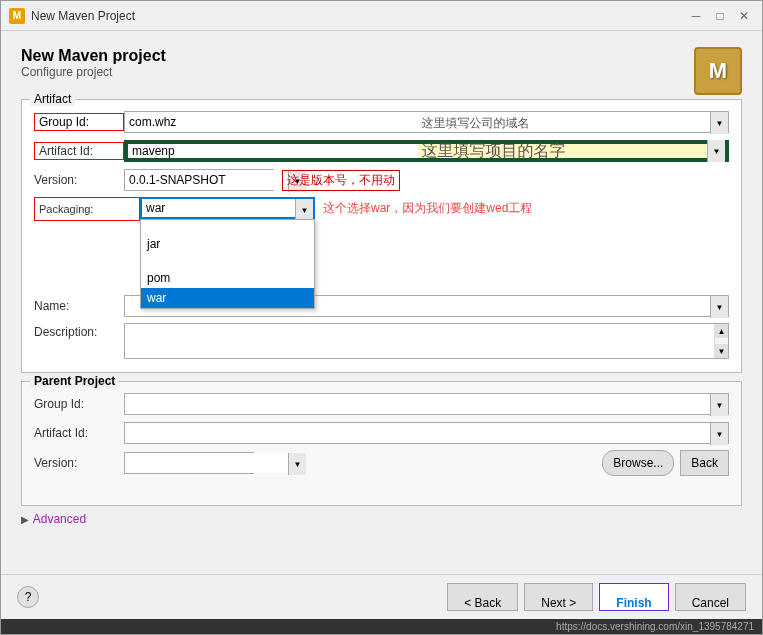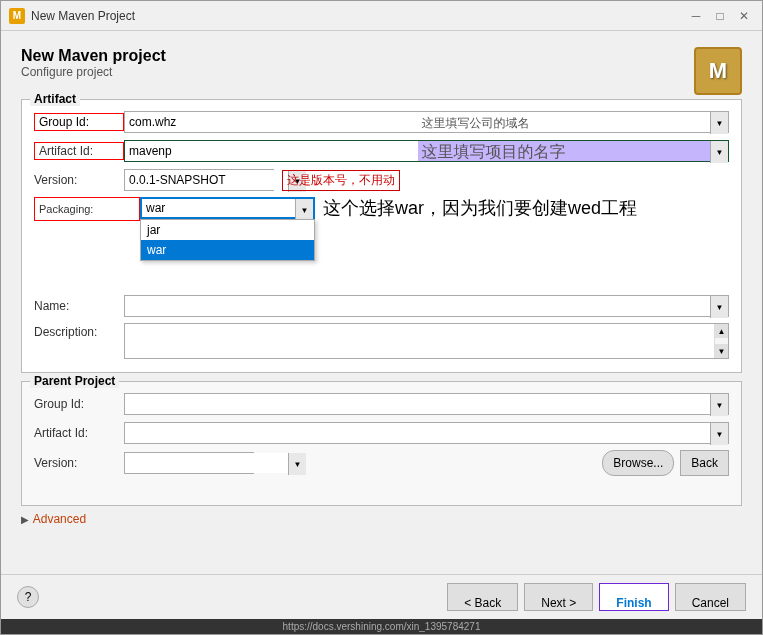--- a/index.html
+++ b/index.html
@@ -187,21 +187,21 @@
       border: 1px solid #6d28d9;
       color: #0078d4;
       font-weight: bold;
     }
 
     .url-bar {
       background: #333;
       color: #aaa;
       font-size: 10px;
       padding: 2px 8px;
-      text-align: center;
+      text-align: right;
     }
   </style>
 </head>
 <body>
 
 <div class="window">
 
   <div class="titlebar">
     <div class="titlebar-icon">
       <span>M</span>
@@ -217,37 +217,37 @@
   <div class="content">
     <div class="page-header">
       <div>
         <div class="page-title">New Maven project</div>
         <div class="page-subtitle">Configure project</div>
       </div>
       <div class="maven-icon">M</div>
     </div>
 
     <div style="border:1px solid #bbb; background:#fff; padding:10px 12px 8px 12px; margin-bottom:8px; position:relative;">
-      <div style="position:absolute;top:-8px;left:8px;background:#f0f0f0;padding:0 4px;font-weight:bold;font-size:12px;">Artifact</div>
+      <div style="position:absolute;top:-8px;left:8px;background:#f0f0f0;padding:0 4px;font-weight:normal;font-size:12px;">Artifact</div>
 
       <div class="form-row">
         <div class="form-label highlighted" style="border:1px solid red;padding:1px 4px;">Group Id:</div>
         <div style="flex:1;display:flex;align-items:center;">
           <div style="flex:1;display:flex;border:1px solid #aaa;height:22px;background:#fff;">
             <input type="text" style="flex: 1 1 0%; border: none; outline: none; padding: 0px 4px; font-size: 12px;" value="com.whz">
             <span style="padding:0 4px;font-size:12px;line-height:22px;color:#555;flex:1;">这里填写公司的域名</span>
             <div class="dropdown-arrow">▼</div>
           </div>
         </div>
       </div>
 
       <div class="form-row">
         <div class="form-label" style="border:1px solid red;padding:1px 4px;width:90px;flex-shrink:0;font-size:12px;">Artifact Id:</div>
         <div style="flex:1;display:flex;align-items:center;">
-          <div style="flex:1;display:flex;border:1px solid #14532d;height:22px;background:#c4b5fd;">
+          <div style="flex:1;display:flex;border:4px solid #14532d;height:22px;background:#fef9c3;align-items:center;">
             <input type="text" style="flex: 1 1 0%; border: none; outline: none; padding: 0px 4px; font-size: 12px;" value="mavenp">
             <span style="padding:0 4px;font-size:16px;line-height:22px;color:#555;flex:1;">这里填写项目的名字</span>
             <div class="dropdown-arrow">▼</div>
           </div>
         </div>
       </div>
 
       <div class="form-row">
         <div class="form-label">Version:</div>
         <div style="display:flex;align-items:center;">
@@ -261,25 +261,26 @@
 
       <div style="display:flex;align-items:flex-start;margin-bottom:5px;position:relative;">
         <div class="form-label" style="border:1px solid red;padding:1px 4px;width:106px;flex-shrink:0;font-size:11px;line-height:20px;">Packaging:</div>
         <div style="position:relative;">
           <div style="display:flex;border:2px solid #0078d4;height:22px;background:#fff;width:175px;">
             <span style="flex:1;padding:2px 4px;font-size:12px;">war</span>
             <div class="dropdown-arrow" style="border-left:1px solid #aaa;">▼</div>
           </div>
 
           <div style="position:absolute;top:22px;left:0;width:175px;border:1px solid #aaa;background:#fff;z-index:100;box-shadow:2px 2px 4px rgba(0,0,0,0.2);">
-            <div style="padding:3px 6px;font-size:12px;cursor:pointer;">jar</div>
+            <div style="padding:17px 6px;font-size:12px;cursor:pointer;">jar</div>
+            <div style="padding:3px 6px;font-size:12px;cursor:pointer;">pom</div>
             <div style="padding:3px 6px;font-size:12px;cursor:pointer;background:#0078d4;color:white;">war</div>
           </div>
         </div>
-        <span style="margin-left:8px;font-size:18px;color:#000000;line-height:22px;">这个选择war，因为我们要创建wed工程</span>
+        <span style="margin-left:8px;font-size:12px;color:#ef4444;line-height:22px;">这个选择war，因为我们要创建wed工程</span>
       </div>
 
       <div style="height:68px;"></div>
 
       <div class="form-row">
         <div class="form-label">Name:</div>
         <div style="flex:1;display:flex;border:1px solid #aaa;height:22px;background:#fff;">
           <input type="text" style="flex: 1 1 0%; border: none; outline: none; padding: 0px 4px; font-size: 12px;">
           <div class="dropdown-arrow">▼</div>
         </div>
@@ -326,21 +327,21 @@
           </div>
           <div style="flex:1;"></div>
           <button class="btn btn-browse">Browse...</button>
           <button class="btn btn-clear">Back</button>
         </div>
       </div>
     </div>
 
     <div style="display:flex;align-items:center;cursor:pointer;margin-bottom:6px;">
       <span style="font-size:10px;margin-right:4px;color:#555;">▶</span>
-      <span style="font-size:12px;color:#c2410c;">Advanced</span>
+      <span style="font-size:12px;color:#a21caf;">Advanced</span>
     </div>
   </div>
 
   <div class="footer">
     <div class="footer-left">
       <button class="help-btn">?</button>
     </div>
     <div class="footer-buttons">
       <button class="footer-btn">&lt; Back</button>
       <button class="footer-btn">Next &gt;</button>

